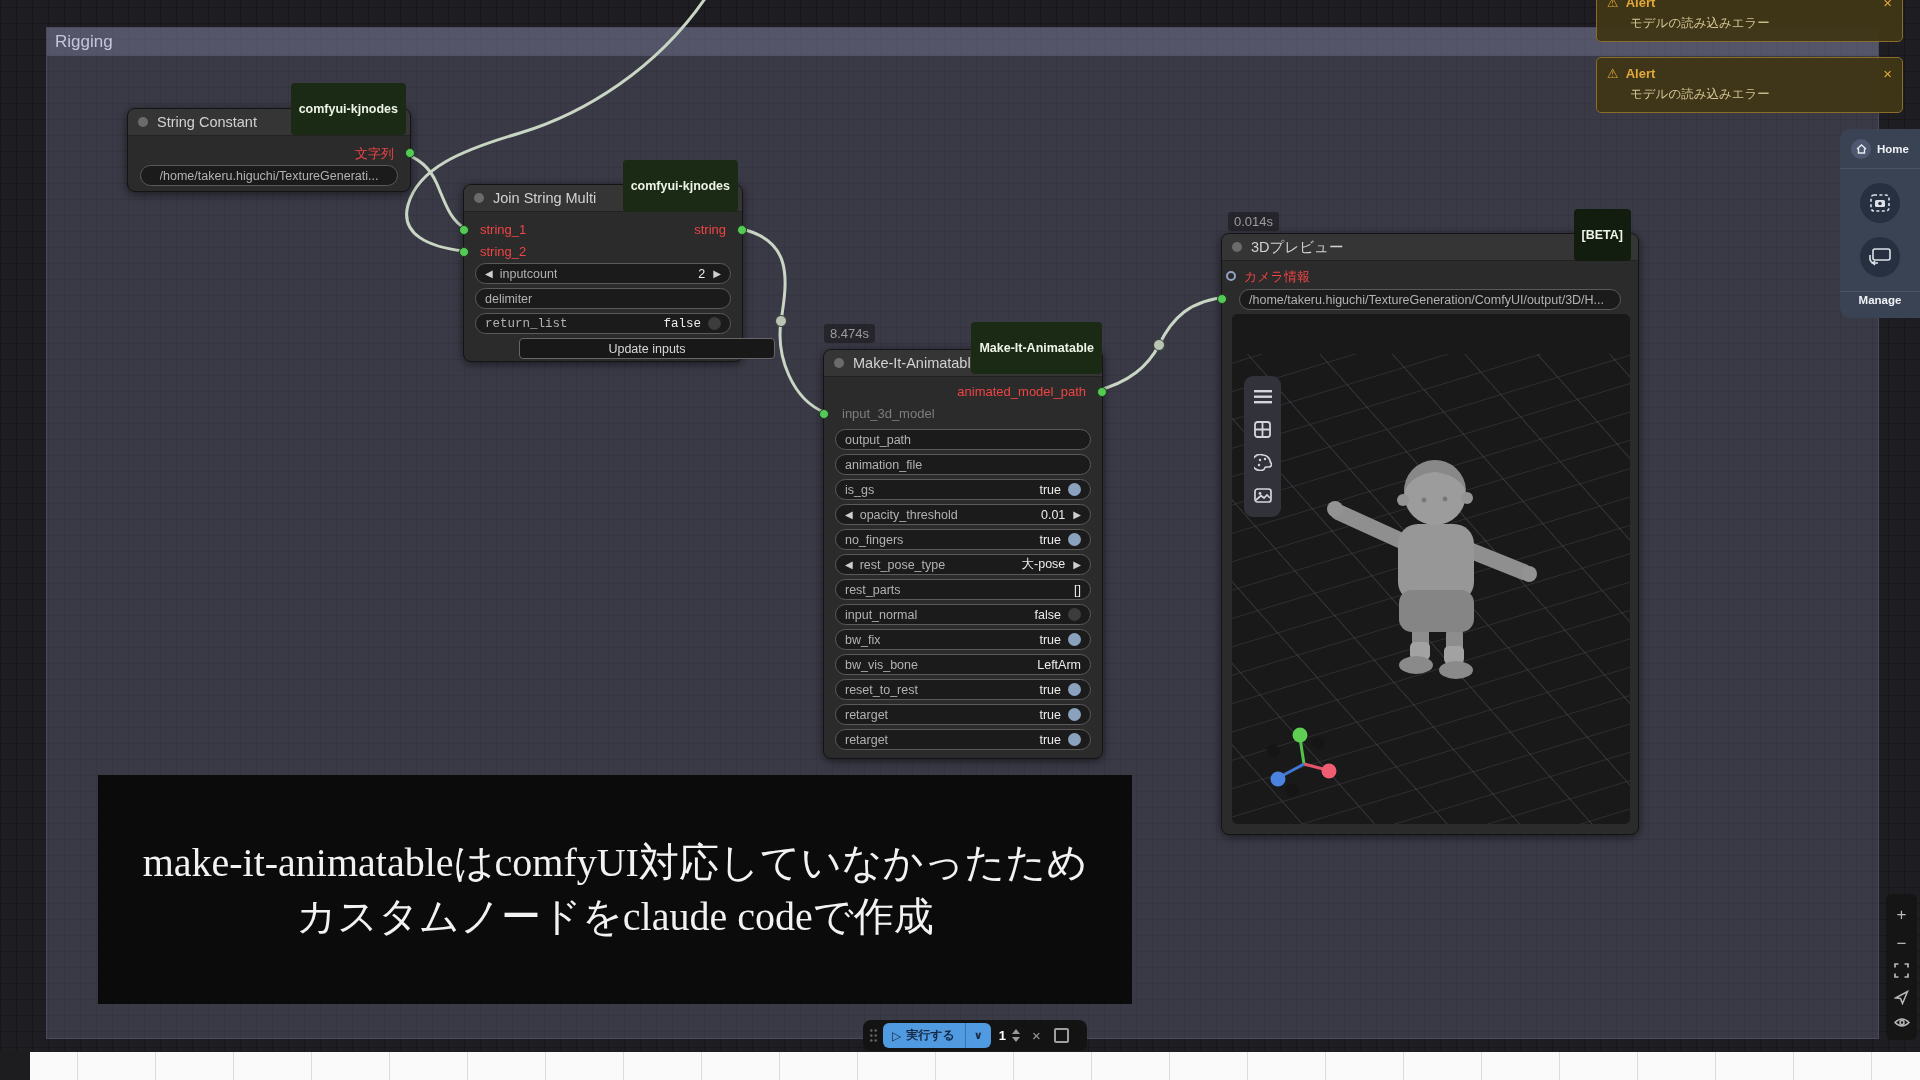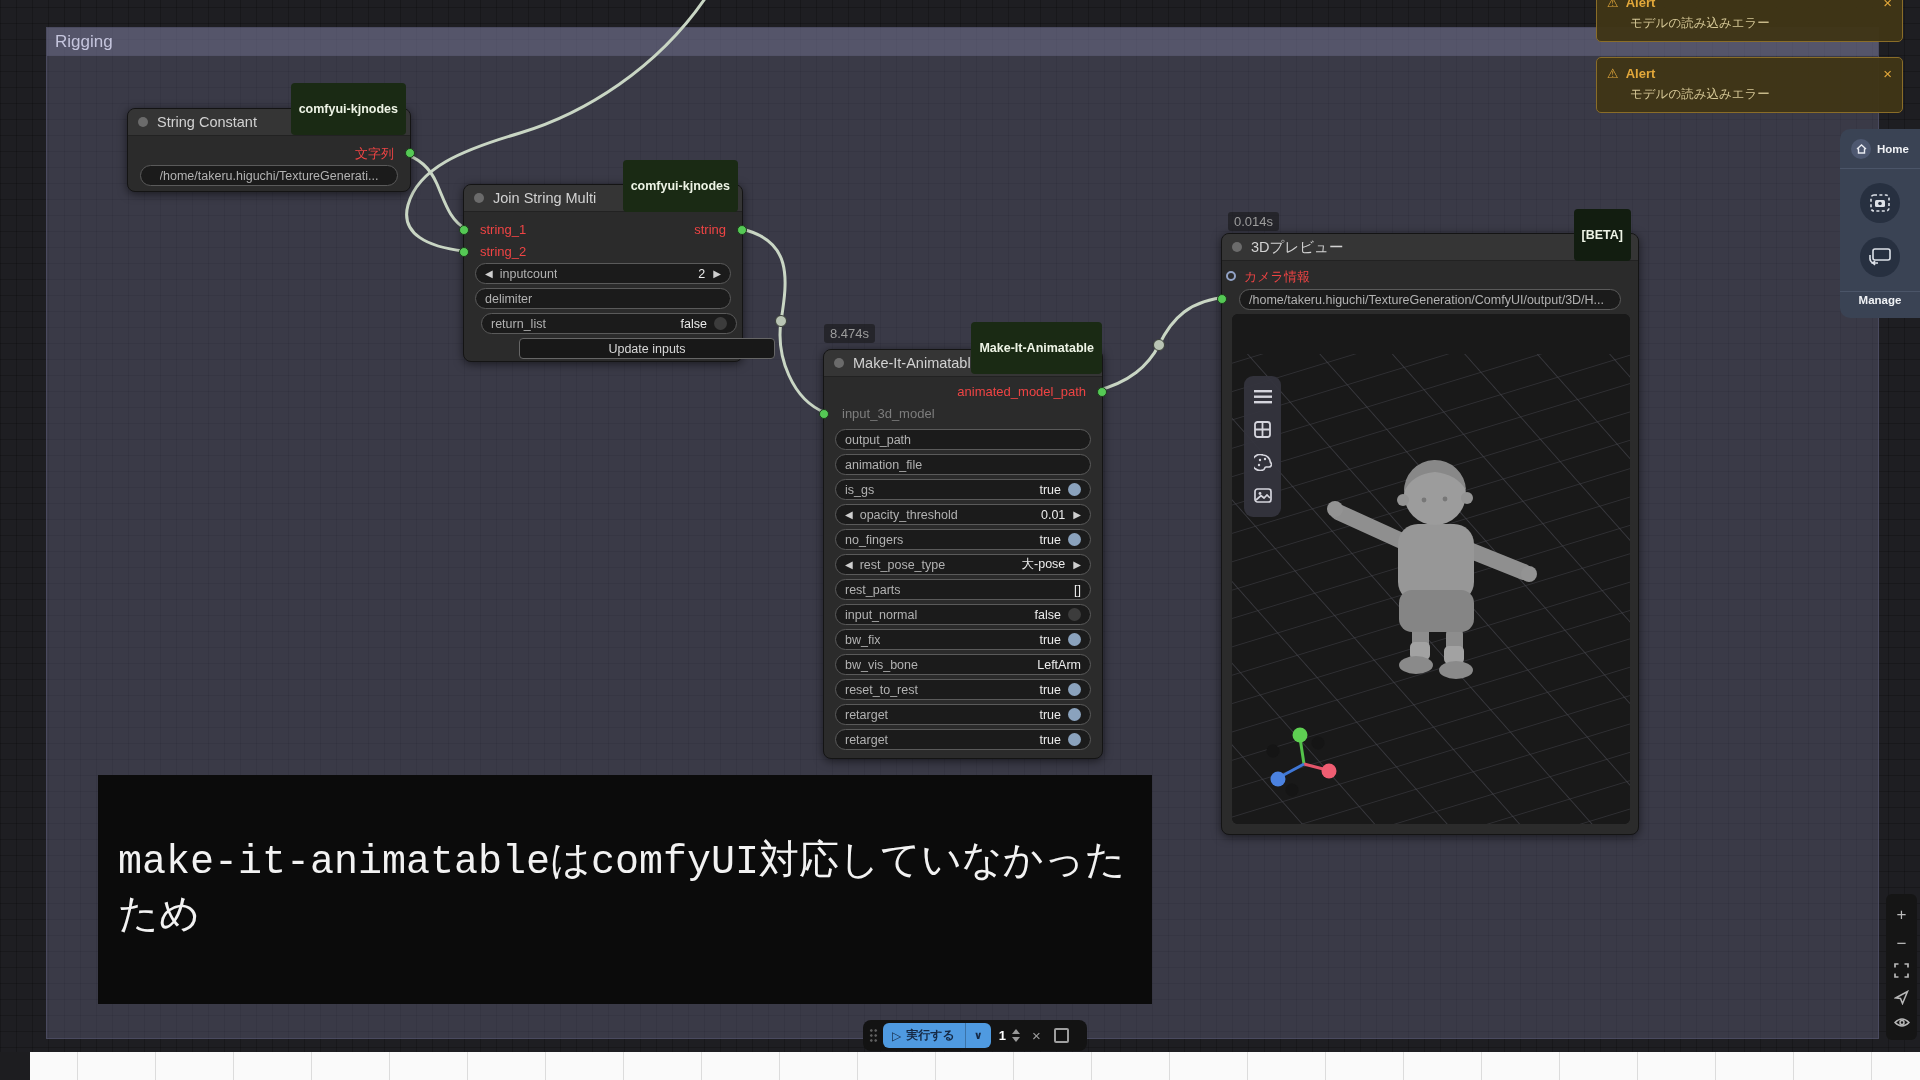--- a/index.html
+++ b/index.html
@@ -62,21 +62,21 @@
     font-size:11.5px;font-weight:bold;}
   .sb-home .hicon{width:20px;height:20px;border-radius:50%;background:#4e5870;display:flex;
     align-items:center;justify-content:center;}
   .sb-div{width:100%;height:1px;background:#4b5568;margin-top:9px;}
   .sb-circle{width:40px;height:40px;border-radius:50%;background:#273040;display:flex;
     align-items:center;justify-content:center;margin-top:14px;cursor:pointer;}
   .sb-manage{margin-top:auto;margin-bottom:12px;color:#f0f2f5;font-size:11.5px;font-weight:bold;}
   
   .caption{position:absolute;left:98px;top:775px;width:1034px;height:229px;background:#0b0b0b;
     display:flex;flex-direction:column;align-items:center;justify-content:center;z-index:15;
-    font-family:Liberation Mono, monospace;color:#f2f2f2;font-size:40px;line-height:1.35;padding-left:20px;}
+    font-family:Liberation Serif, serif;color:#f2f2f2;font-size:40px;line-height:1.35;}
   
   .execbar{position:absolute;left:863px;top:1020px;width:224px;height:31px;background:#131313;
     border-radius:8px;display:flex;align-items:center;z-index:25;padding:0 6px;box-sizing:border-box;}
   .drag-dots{width:9px;height:15px;margin-right:5px;
     background-image:radial-gradient(circle,#5f5f5f 1.2px,transparent 1.4px);
     background-size:4.5px 5px;}
   .run-btn{height:25px;background:#4f9ae0;border-radius:6px;display:flex;align-items:center;
     color:#152944;font-size:12px;font-weight:bold;cursor:pointer;overflow:hidden;}
   .run-main{display:flex;align-items:center;gap:5px;padding:0 10px 0 9px;}
   .run-sep{width:1px;height:25px;background:rgba(0,0,0,0.25);}
@@ -148,21 +148,21 @@
 
     <div class="pill" style="left:11px;top:78px;width:256px;">
       <span class="arr l">◀</span>
       <span class="lbl">inputcount</span>
       <span class="val">2</span>
       <span class="arr r">▶</span>
     </div>
     <div class="pill" style="left:11px;top:103px;width:256px;">
       <span class="lbl">delimiter</span>
     </div>
-    <div class="pill" style="left:17px;top:128px;width:256px;">
+    <div class="pill" style="left:11px;top:128px;width:256px;font-family:Liberation Mono, monospace;">
       <span class="lbl">return_list</span>
       <span class="val">false</span>
       <span class="toggle off"></span>
     </div>
     <div class="btn-node" style="left:11px;top:153px;width:256px;">Update inputs</div>
   </div>
 
   <div class="node" style="left:823px;top:349px;width:278px;height:408px;">
     <div class="badge-time" style="left:0px;top:-26px;">8.474s</div>
     <div class="badge-tag" style="right:0px;top:-28px;">Make-It-Animatable</div>
@@ -361,20 +361,21 @@
         <path d="M4,15 A5,5 0 0 1 1,10 L1,7" fill="none" stroke="#dde1e8" stroke-width="1.6"></path>
         <path d="M9,15 H4 L6,13 M4,15 L6,17" fill="none" stroke="#dde1e8" stroke-width="1.6"></path>
       </svg>
     </div>
     <div class="sb-div" style="margin-top:14px;"></div>
     <div class="sb-manage">Manage</div>
   </div>
 
   <div class="caption">
     <div>make-it-animatableはcomfyUI対応していなかったため</div>
+    <div>カスタムノードをclaude codeで作成</div>
   </div>
 
   <div class="execbar">
     <div class="drag-dots"></div>
     <div class="run-btn">
       <span class="run-main">
         <span>▷</span>
         <span>実行する</span>
       </span>
       <span class="run-sep"></span>

